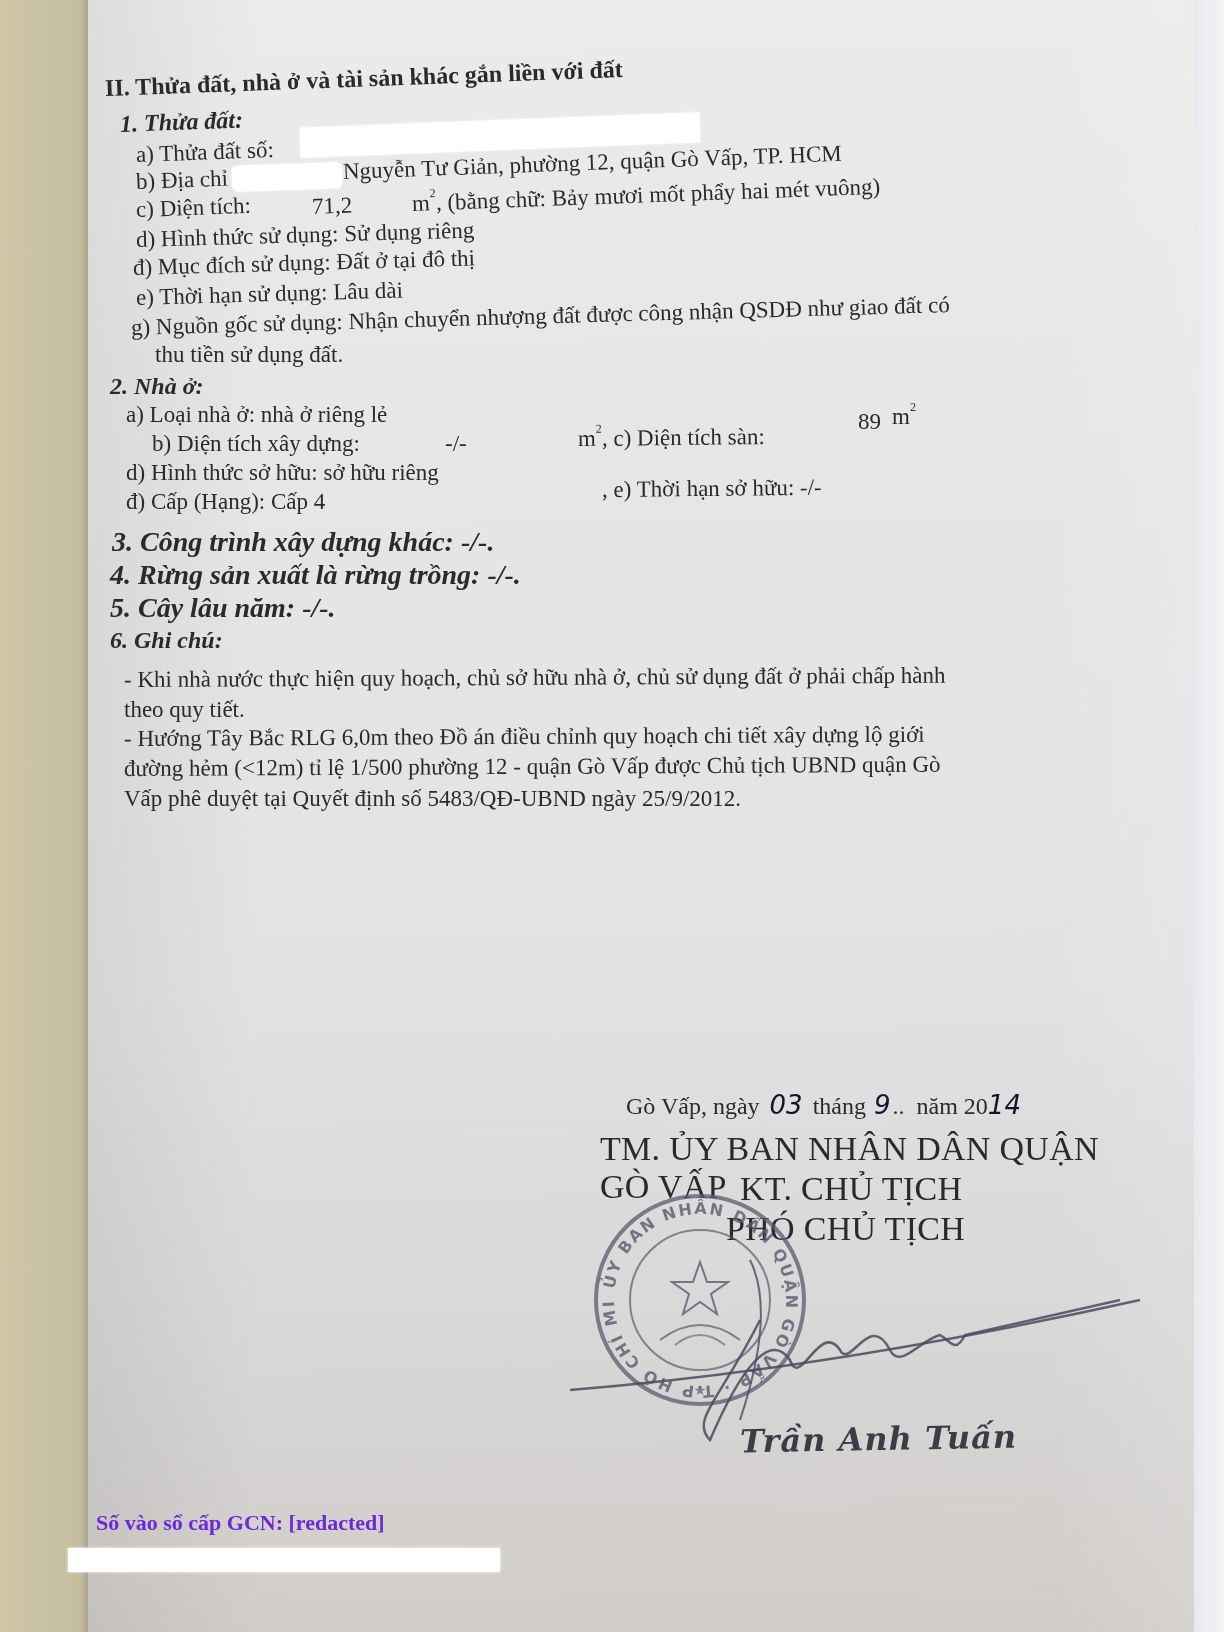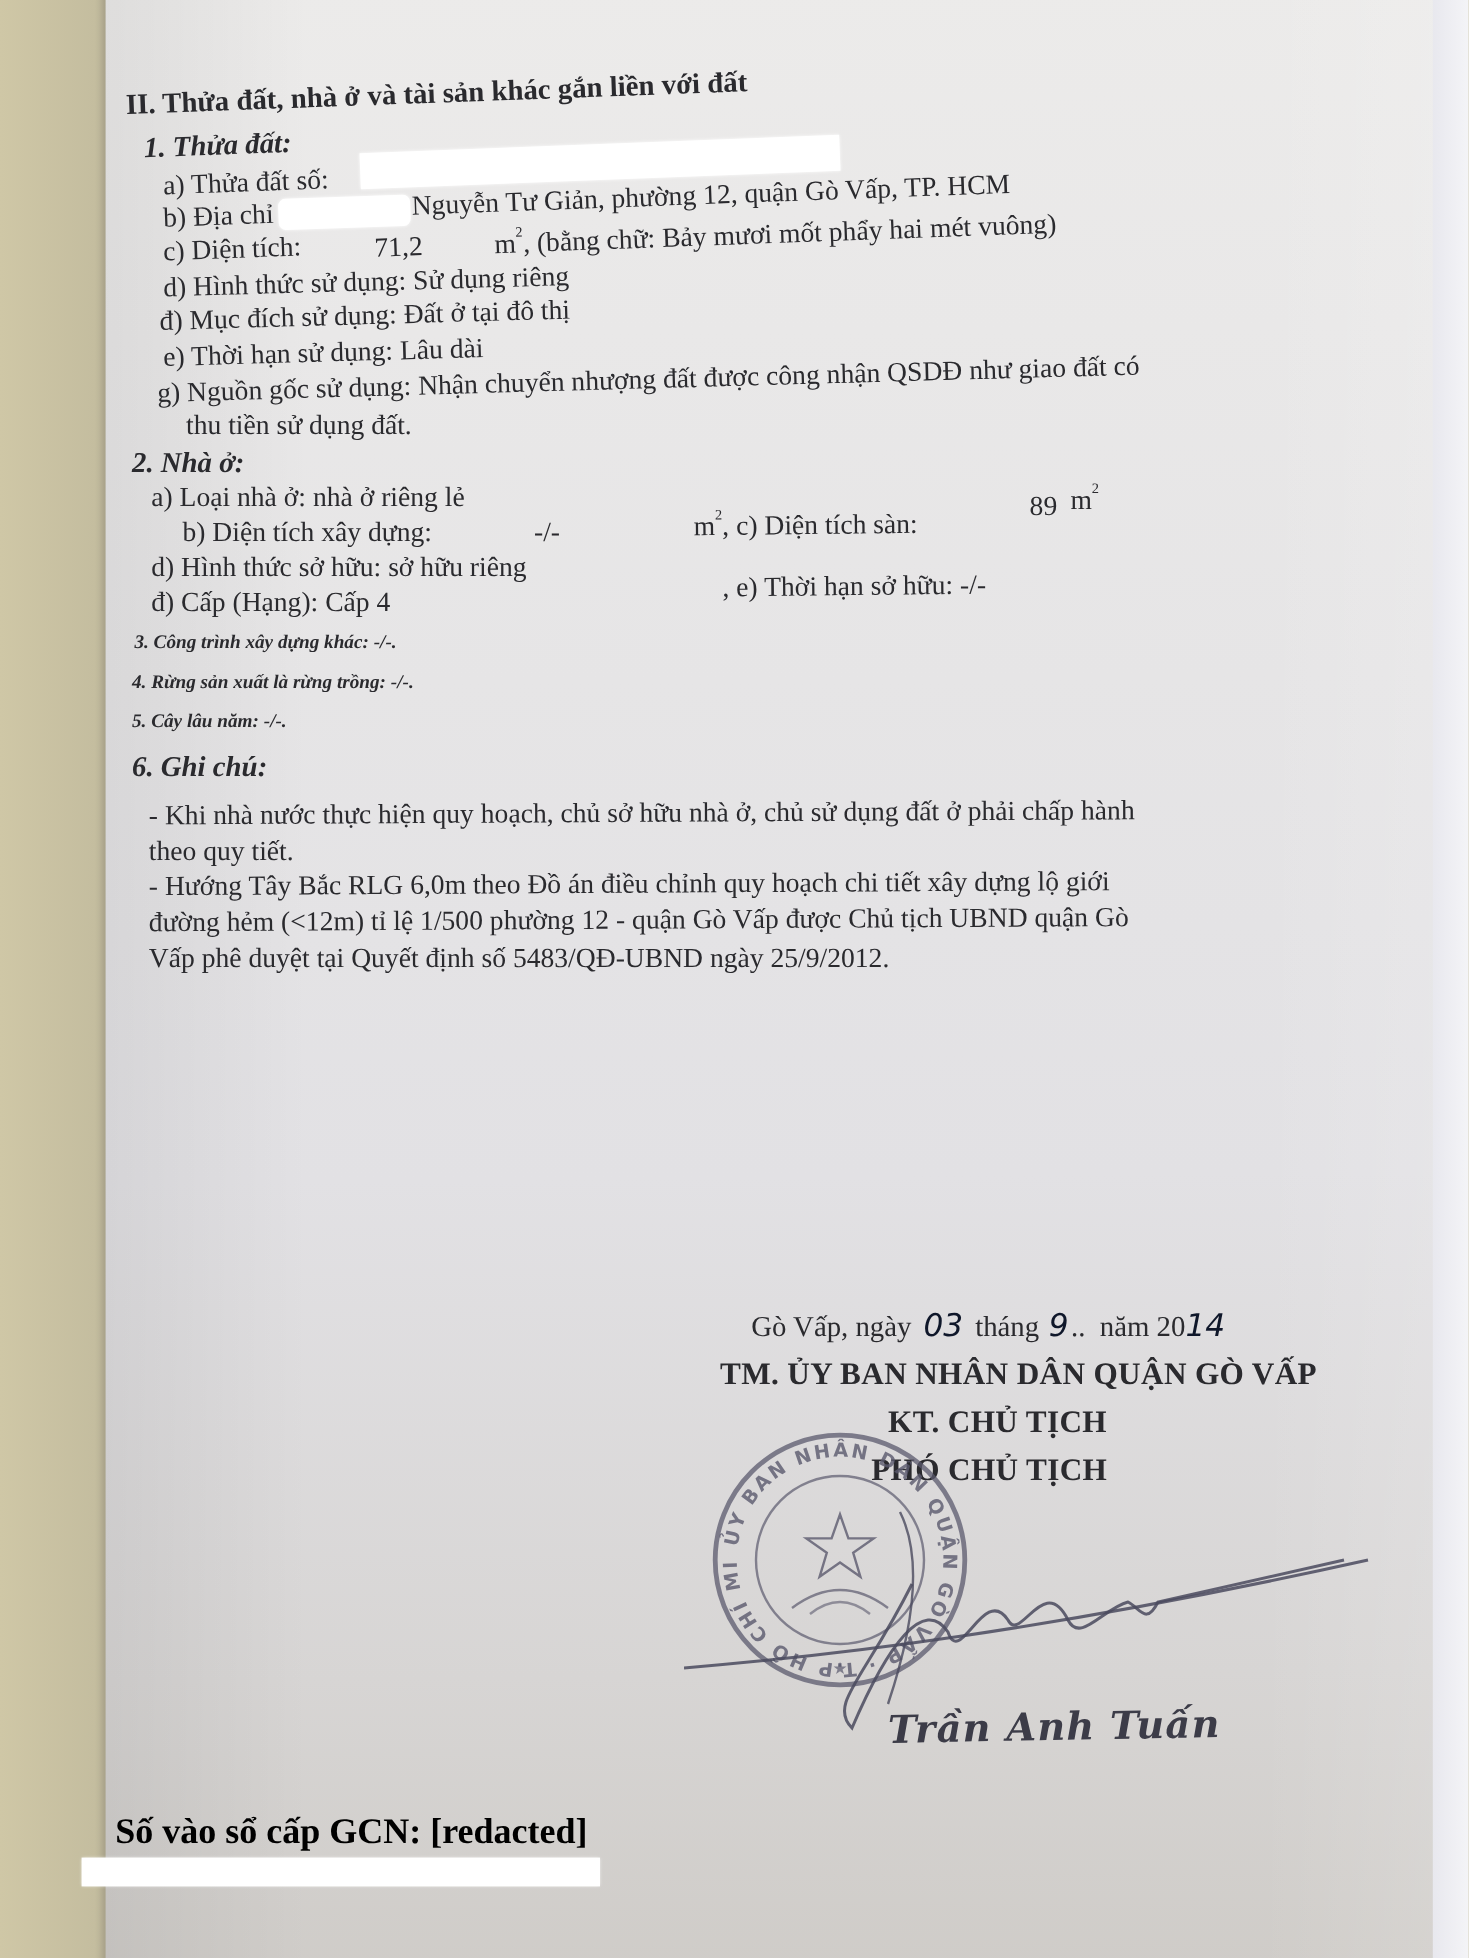--- a/index.html
+++ b/index.html
@@ -28,39 +28,39 @@
     position:absolute; right:0; top:0; width:30px; height:1632px;
     background:linear-gradient(90deg,#e8e8ee,#f4f4f7);
   }
   .line { position:absolute; white-space:nowrap; font-size:23px; line-height:1; transform-origin:0 50%; }
   .rot1 { transform:rotate(-2.1deg); }
   .rot2 { transform:rotate(-1.6deg); }
   .rot4 { transform:rotate(-0.6deg); }
   .rot5 { transform:rotate(-0.3deg); }
   .bold { font-weight:bold; }
   .h-section { font-size:24px; font-weight:bold; }
-  .h-sub { font-size:16px; font-style:italic; font-weight:bold; }
+  .h-sub { font-size:28px; font-style:italic; font-weight:bold; }
   .h-sub-it { font-size:24px; font-style:italic; }
   sup { font-size:12px; vertical-align:top; position:relative; top:-4px; }
   .redact {
     position:absolute; background:#ffffff; box-shadow:0 0 3px rgba(255,255,255,0.9);
   }
   .handwrite {
     font-family:"DejaVu Sans", sans-serif; color:#0f172a; font-style:italic;
   }
-  .sign-block { position:absolute; text-align:center; font-weight:bold; font-size:26px; letter-spacing:0.3px; }
+  .sign-block { position:absolute; text-align:center; font-weight:normal; font-size:34px; letter-spacing:0.3px; }
   .stamp {
     position:absolute; left:590px; top:1190px; width:220px; height:220px;
   }
   .signature { position:absolute; left:570px; top:1240px; width:580px; height:220px; }
   .signer-name {
     position:absolute; left:740px; top:1420px; font-size:32px; font-style:italic; font-weight:bold;
     color:#3c3c48; font-family:"DejaVu Serif", serif; transform:rotate(-1deg); letter-spacing:1px;
   }
-  .footer-text { position:absolute; left:96px; top:1510px; font-size:30px; font-weight:bold; color:#000000; }
+  .footer-text { position:absolute; left:96px; top:1510px; font-size:22px; font-weight:bold; color:#6d28d9; }
 </style>
 </head>
 <body>
 
 <div class="backdrop-left"></div>
 <div class="paper">
     <div class="paper-shade"></div>
   </div>
 <div class="right-edge"></div>
 

